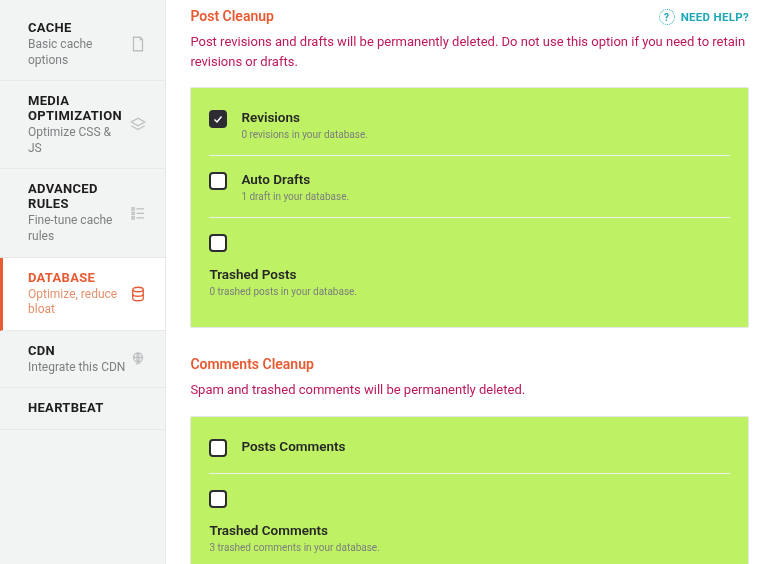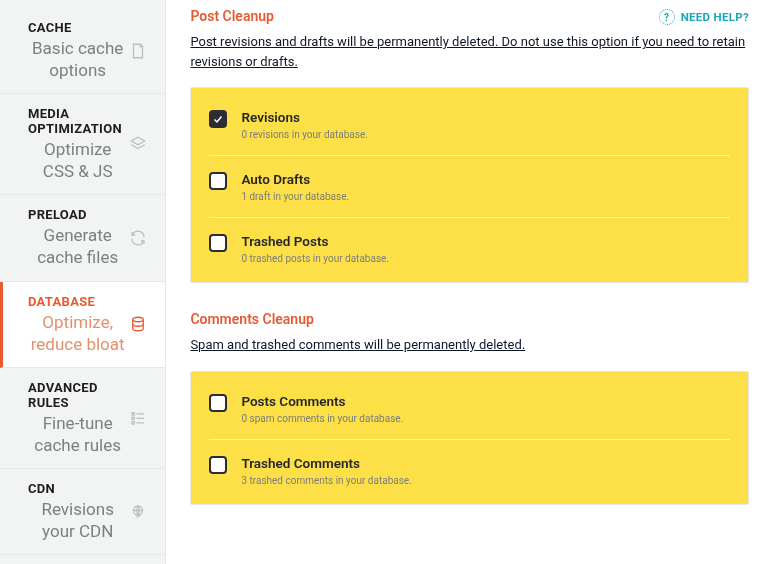--- a/index.html
+++ b/index.html
@@ -33,24 +33,23 @@
   }
   .nav-item .txt { flex: 1 1 auto; min-width: 0; }
   .nav-title {
     font-size: 13px;
     font-weight: 700;
     color: #1d1d1d;
     letter-spacing: .3px;
     margin-bottom: 2px;
   }
   .nav-sub {
-    font-size: 17px;
+    font-size: 12px;
     color: #7d7f80;
     line-height: 1.3;
-    text-align: center;
   }
   .nav-icon {
     width: 22px;
     height: 22px;
     color: #bcbfc0;
     flex-shrink: 0;
     display: flex;
     align-items: center;
     justify-content: center;
   }
@@ -91,41 +90,40 @@
   }
   .help-icon {
     width: 16px; height: 16px;
     border: 1.5px dotted #1ea7b7;
     border-radius: 50%;
     display:flex; align-items:center; justify-content:center;
     font-weight: 700;
     font-size: 10px;
   }
   .section-desc {
-    color: #0f172a;
+    color: #be185d;
     font-size: 13px;
     line-height: 1.5;
     margin: 0 0 16px 0;
-    text-decoration: underline;
   }
   .panel {
     border: 1px solid #e6e6e6;
-    background: #fde047;
-    padding: 6px 18px 3px 18px;
+    background: #bef264;
+    padding: 6px 18px 15px 18px;
     border-radius: 2px;
     margin-bottom: 28px;
   }
   .opt-row {
     display: flex;
     gap: 14px;
     padding: 15px 0 15px 0;
     border-bottom: 1px solid #eeeeee;
     align-items: flex-start;
   }
-  .opt-row:last-child { border-bottom: none; }
+  .opt-row:last-child { border-bottom: none; flex-direction: column; }
   .opt-label {
     font-size: 13.5px;
     font-weight: 600;
     color: #262626;
     margin-bottom: 4px;
   }
   .opt-sub {
     font-size: 10px;
     color: #7b7d7e;
   }
@@ -177,70 +175,56 @@
       </div>
       <span class="nav-icon">
         <svg viewBox="0 0 24 24" width="18" height="18" fill="none" stroke="currentColor" stroke-width="1.7">
           <path d="M12 3l9 5-9 5-9-5 9-5z"></path>
             <path d="M3 13l9 5 9-5"></path>
         </svg>
       </span>
     </div>
 
 
-    <div class="nav-item">
-      <div class="txt">
-        <div class="nav-title">PRELOAD</div>
-        <div class="nav-sub">Generate cache files</div>
-      </div>
-      <span class="nav-icon">
-        <svg viewBox="0 0 24 24" width="18" height="18" fill="none" stroke="currentColor" stroke-width="1.7">
-          <path d="M20 11A8 8 0 0 0 5 7"></path>
-            <path d="M4 13a8 8 0 0 0 15 4"></path>
-            <path d="M4 4v4h4"></path>
-            <path d="M20 20v-4h-4"></path>
-        </svg>
-      </span>
-    </div>
-
-    <div class="nav-item active">
-      <div class="txt">
-        <div class="nav-title">DATABASE</div>
-        <div class="nav-sub">Optimize, reduce bloat</div>
-      </div>
-      <span class="nav-icon">
-        <svg viewBox="0 0 24 24" width="18" height="18" fill="none" stroke="currentColor" stroke-width="1.7">
-          <ellipse cx="12" cy="6" rx="7" ry="3"></ellipse>
-            <path d="M5 6v12c0 1.7 3.1 3 7 3s7-1.3 7-3V6"></path>
-            <path d="M5 12c0 1.7 3.1 3 7 3s7-1.3 7-3"></path>
-        </svg>
-      </span>
-    </div>
 
     <div class="nav-item">
       <div class="txt">
         <div class="nav-title">ADVANCED RULES</div>
         <div class="nav-sub">Fine-tune cache rules</div>
       </div>
       <span class="nav-icon">
         <svg viewBox="0 0 24 24" width="18" height="18" fill="none" stroke="currentColor" stroke-width="1.7">
           <rect x="4" y="5" width="3" height="3"></rect>
             <rect x="4" y="11" width="3" height="3"></rect>
             <rect x="4" y="17" width="3" height="3"></rect>
           <line x1="10" y1="6.5" x2="20" y2="6.5"></line>
             <line x1="10" y1="12.5" x2="20" y2="12.5"></line>
             <line x1="10" y1="18.5" x2="20" y2="18.5"></line>
         </svg>
       </span>
     </div>
 
+    <div class="nav-item active">
+      <div class="txt">
+        <div class="nav-title">DATABASE</div>
+        <div class="nav-sub">Optimize, reduce bloat</div>
+      </div>
+      <span class="nav-icon">
+        <svg viewBox="0 0 24 24" width="18" height="18" fill="none" stroke="currentColor" stroke-width="1.7">
+          <ellipse cx="12" cy="6" rx="7" ry="3"></ellipse>
+            <path d="M5 6v12c0 1.7 3.1 3 7 3s7-1.3 7-3V6"></path>
+            <path d="M5 12c0 1.7 3.1 3 7 3s7-1.3 7-3"></path>
+        </svg>
+      </span>
+    </div>
+
     <div class="nav-item">
       <div class="txt">
         <div class="nav-title">CDN</div>
-        <div class="nav-sub">Revisions your CDN</div>
+        <div class="nav-sub">Integrate this CDN</div>
       </div>
       <span class="nav-icon">
         <svg viewBox="0 0 24 24" width="18" height="18" fill="none" stroke="currentColor" stroke-width="1.7">
           <circle cx="12" cy="10" r="6"></circle>
             <path d="M6 10h12M12 4c2 2 2 10 0 12M12 4c-2 2-2 10 0 12"></path>
             <path d="M9 19l6-2"></path>
         </svg>
       </span>
     </div>
 
@@ -311,21 +295,20 @@
     <div class="panel">
 
       <div class="opt-row">
         <span class="chk">
           <svg viewBox="0 0 24 24">
               <polyline points="5 13 10 18 19 7"></polyline>
             </svg>
         </span>
         <div>
           <div class="opt-label">Posts Comments</div>
-          <div class="opt-sub">0 spam comments in your database.</div>
         </div>
       </div>
 
       <div class="opt-row">
         <span class="chk">
           <svg viewBox="0 0 24 24">
               <polyline points="5 13 10 18 19 7"></polyline>
             </svg>
         </span>
         <div>

